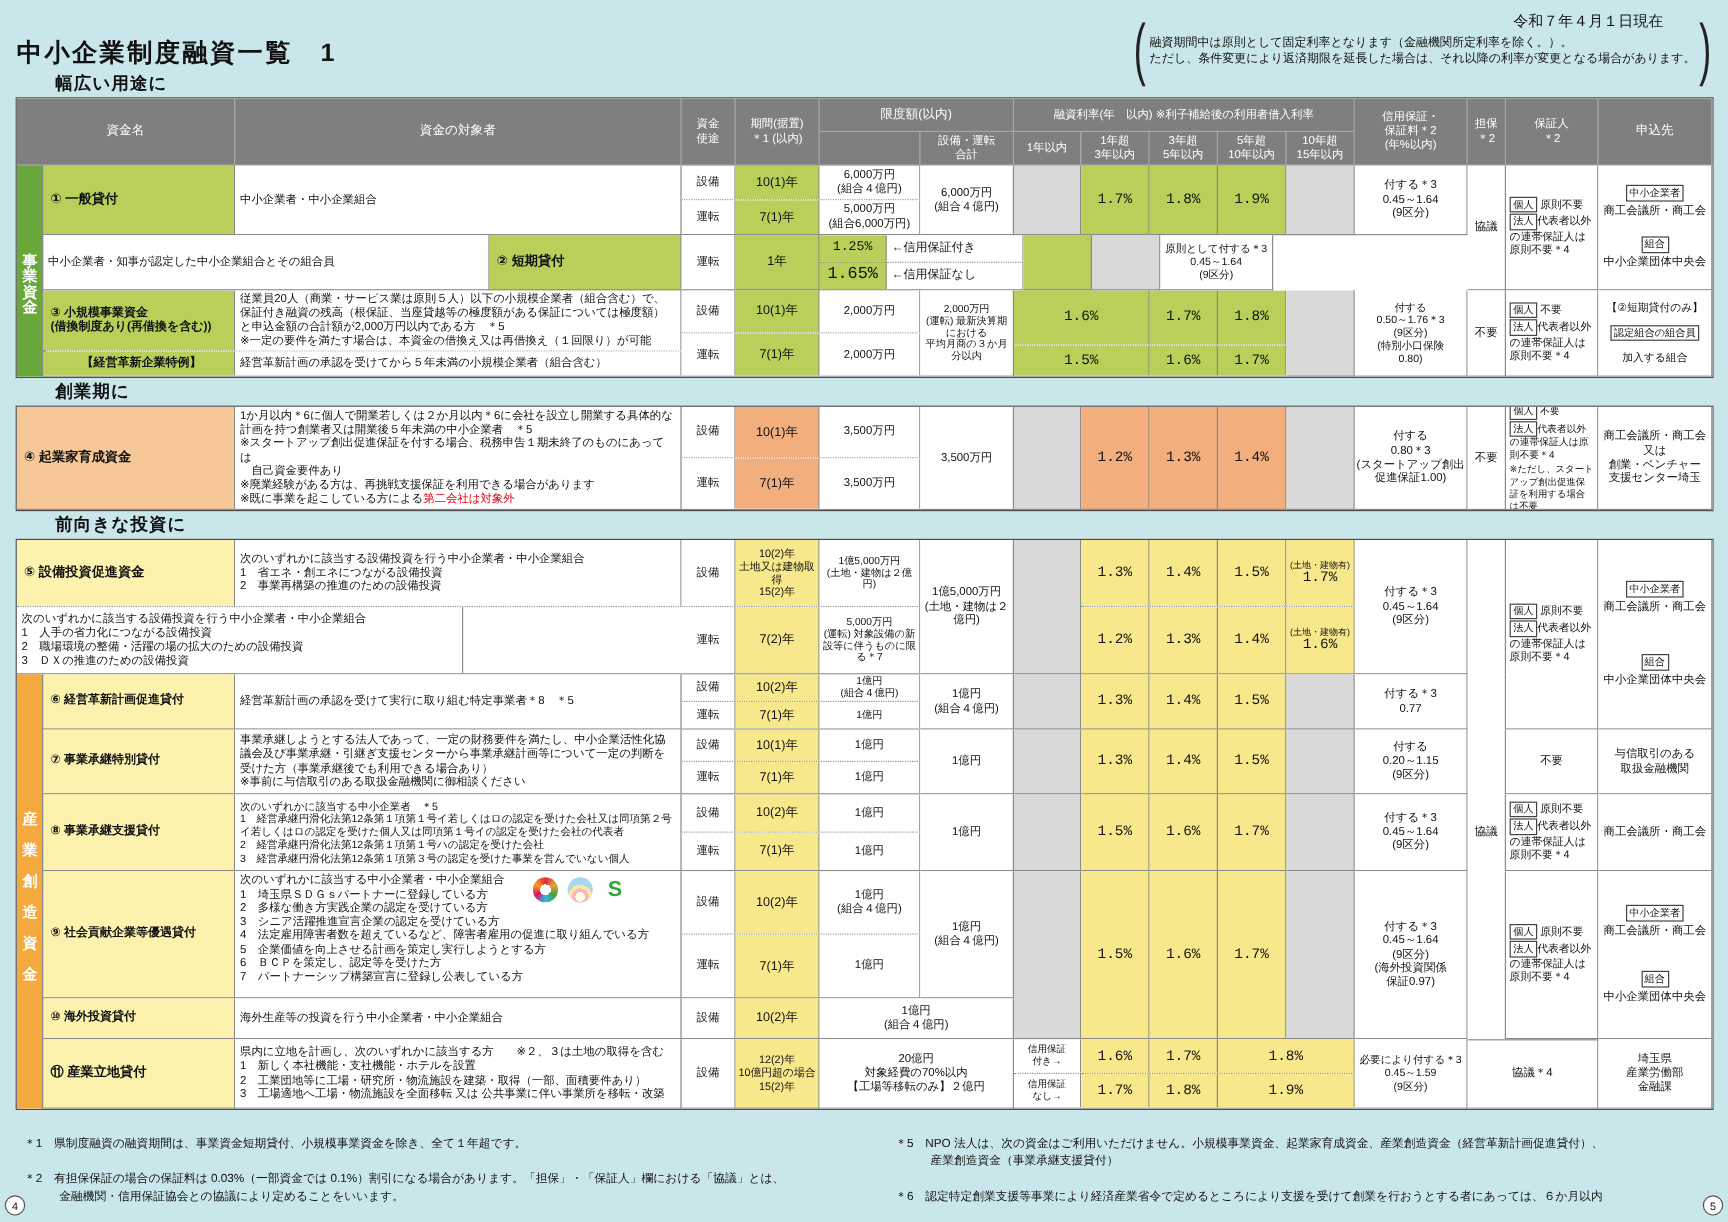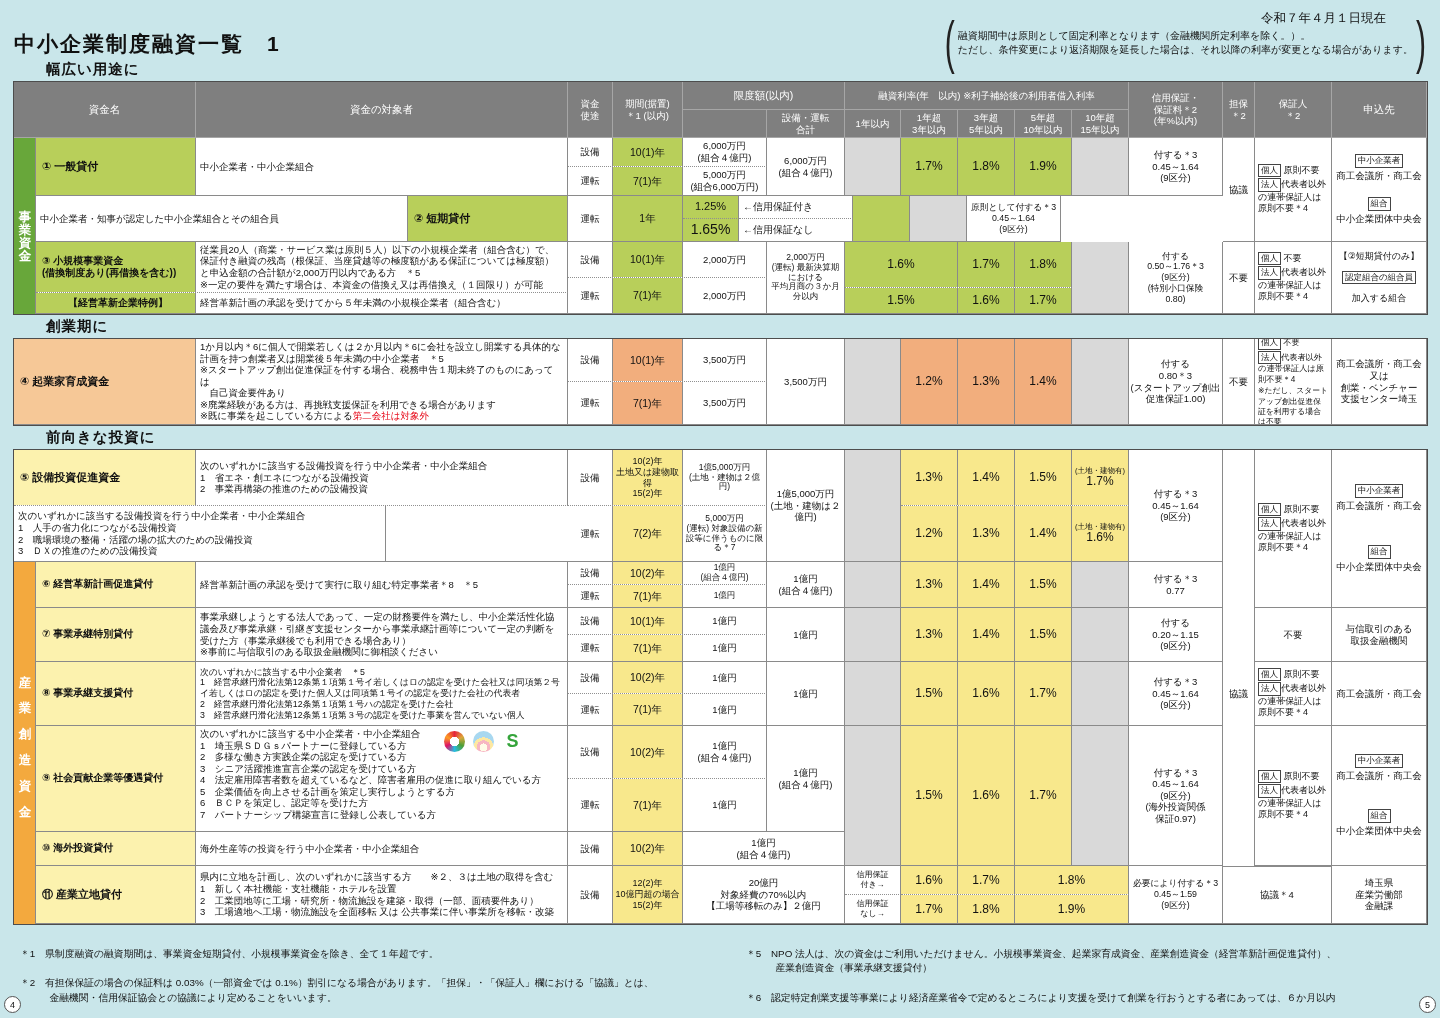--- a/index.html
+++ b/index.html
@@ -44,21 +44,21 @@
   .bg-yn{background:var(--yellow_name,#fcf2ae);}
   .bg-y{background:var(--yellow,#f8e88c);}
   .bg-gray{background:var(--gray,#d9d9d9);}
   .red{color:var(--red,#e60012);}
   
   .hc{background:var(--header,#7f7f7f);color:#fff;font-size:10.5px;border-color:#a6a6a6;}
   .hc.small{font-size:9.5px;}
   .name{justify-content:flex-start;text-align:left;padding-left:6px;font-weight:bold;font-size:11px;}
   .fs10{font-size:10px;}
   .tgt{justify-content:flex-start;text-align:left;font-size:9.5px;padding:2px 4px;position:relative;}
-  .rate{font-size:12px;}
+  .rate{font-size:12px;font-family:Liberation Mono, monospace;}
   .per{font-size:10.5px;}
   .per.small{font-size:9px;}
   .lim{font-size:9.5px;}
   .lim.small{font-size:8.5px;line-height:1.15;}
   .gua{font-size:9.5px;}
   .gua.small{font-size:8.8px;}
   .ann{justify-content:flex-start;text-align:center;padding-left:4px;font-size:10px;}
   .tnp{border-bottom:none;}
   .bt-solid{border-top:1px solid var(--line,#8a8a8a);}
   .ml22{margin-left:22px;}

